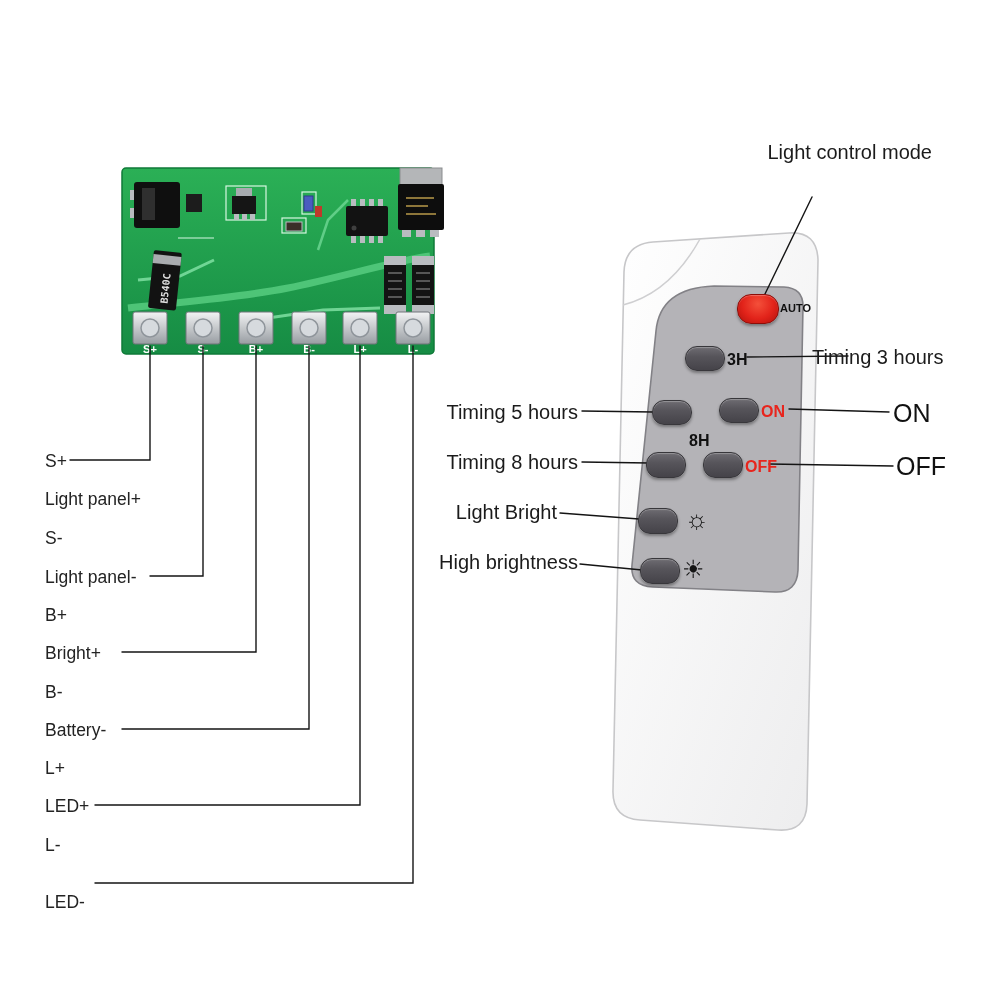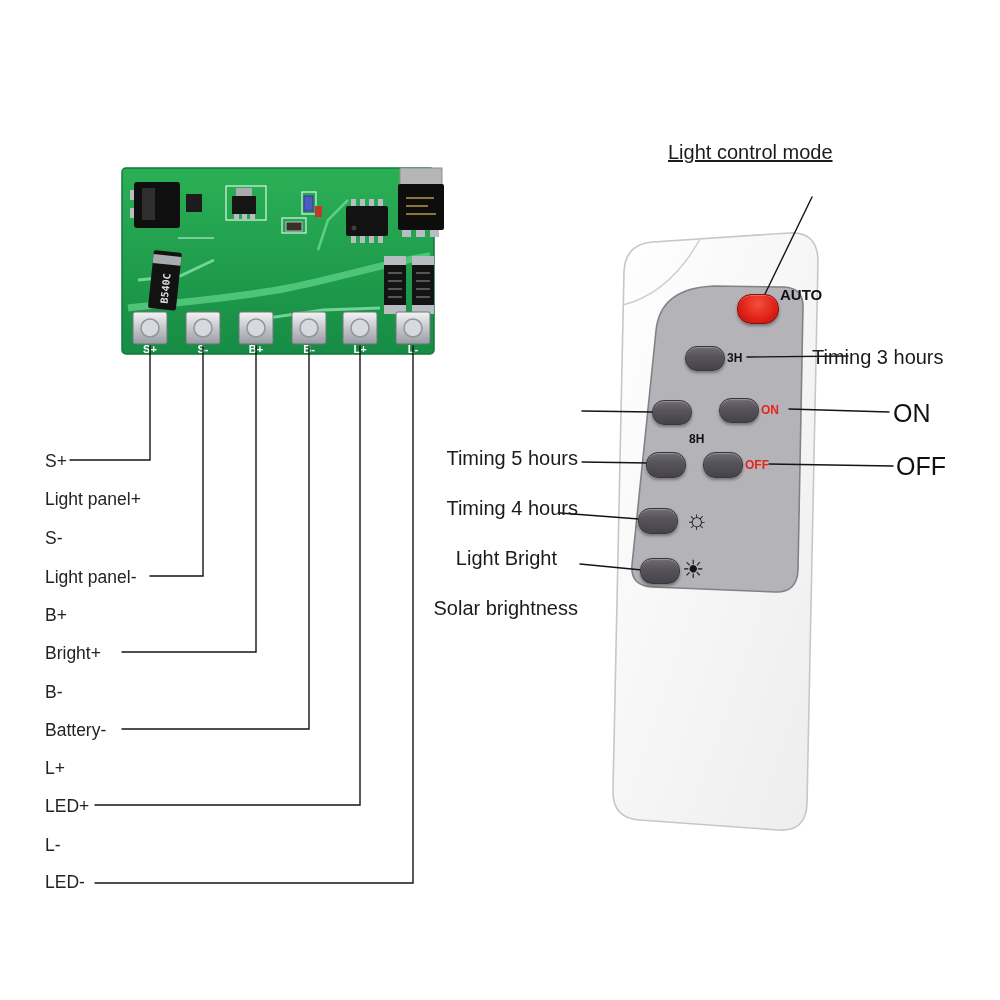--- a/index.html
+++ b/index.html
@@ -2,35 +2,35 @@
 <html><head>
 <meta charset="utf-8">
 <style>
   html,body{margin:0;padding:0;background:#fff;}
   .canvas{
     position:relative;width:1000px;height:1000px;background:#fff;overflow:hidden;
     font-family:"Liberation Sans","DejaVu Sans",sans-serif;color:#1b1b1b;
   }
   .scene{position:absolute;left:0;top:0;}
   .note{position:absolute;font-size:20px;color:#1b1b1b;white-space:nowrap;}
-  .note.center{text-align:left;text-decoration:underline;}
-  .note.right{text-align:right;margin-top:46px;}
+  .note.center{text-align:right;}
+  .note.right{text-align:right;}
   .note-big{position:absolute;font-size:25px;color:#111;white-space:nowrap;}
   .wire-label{position:absolute;left:45px;font-size:17.5px;color:#232323;white-space:nowrap;}
   .btn{
     position:absolute;border-radius:12px;
     background:linear-gradient(180deg,#6e6c72 0%,#57555b 40%,#454349 100%);
     border:1px solid #38373b;
     box-shadow:0 2px 3px rgba(0,0,0,.35), inset 0 1px 1px rgba(255,255,255,.28);
   }
   .btn.red{
     background:radial-gradient(ellipse at 50% 32%,#f4503a 0%,#e2231a 55%,#b2110b 100%);
     border-color:#8d0d08;border-radius:14px;
   }
-  .btn-label{position:absolute;font-size:12px;font-weight:bold;color:#101010;white-space:nowrap;}
+  .btn-label{position:absolute;font-size:16px;font-weight:bold;color:#101010;white-space:nowrap;}
   .btn-label.red{color:#e8251d;}
   .sun-icon{position:absolute;color:#141414;line-height:1;white-space:nowrap;}
 </style>
 </head>
 <body>
 
 <div class="canvas">
 
   <svg class="scene" width="1000" height="1000" viewBox="0 0 1000 1000">
     <defs>
@@ -187,21 +187,21 @@
       <path d="M 70,460 L 150,460 L 150,346"></path>
       <path d="M 150,576 L 203,576 L 203,346"></path>
       <path d="M 122,652 L 256,652 L 256,346"></path>
       <path d="M 122,729 L 309,729 L 309,346"></path>
       <path d="M 95,805 L 360,805 L 360,346"></path>
       <path d="M 95,883 L 413,883 L 413,346"></path>
     </g>
   </svg>
 
   <div class="btn red" style="left:737px;top:294px;width:40px;height:28px"></div>
-  <span class="btn-label" style="left:780px;top:286px;font-size:15px">AUTO</span>
+  <span class="btn-label" style="left:780px;top:302px;font-size:11px">AUTO</span>
 
   <div class="btn" style="left:685px;top:346px;width:38px;height:23px"></div>
   <span class="btn-label" style="left:727px;top:351px">3H</span>
 
   <div class="btn" style="left:652px;top:400px;width:38px;height:23px"></div>
   <span class="btn-label" style="left:721px;top:406px">5H</span>
 
   <div class="btn" style="left:719px;top:398px;width:38px;height:23px"></div>
   <span class="btn-label red" style="left:761px;top:403px">ON</span>
 
@@ -215,31 +215,31 @@
   <span class="sun-icon" style="left:685px;top:506px;font-size:26px">☼</span>
 
   <div class="btn" style="left:640px;top:558px;width:38px;height:24px"></div>
   <span class="sun-icon" style="left:682px;top:557px;font-size:25px">☀</span>
 
   <div class="note center" style="left:668px;top:141px;width:264px">Light control mode</div>
 
   <div class="note" style="left:812px;top:346px">Timing 3 hours</div>
   <div class="note right" style="left:420px;top:401px;width:158px">Timing 5 hours</div>
   <div class="note-big" style="left:893px;top:399px">ON</div>
-  <div class="note right" style="left:420px;top:451px;width:158px">Timing 4 hours</div>
+  <div class="note right" style="left:420px;top:451px;width:158px">Timing 8 hours</div>
   <div class="note-big" style="left:896px;top:452px">OFF</div>
   <div class="note right" style="left:400px;top:501px;width:157px">Light Bright</div>
-  <div class="note right" style="left:400px;top:551px;width:178px">Solar brightness</div>
+  <div class="note right" style="left:400px;top:551px;width:178px">High brightness</div>
 
   <div class="wire-label" style="top:451px">S+</div>
   <div class="wire-label" style="top:489px">Light panel+</div>
   <div class="wire-label" style="top:528px">S-</div>
   <div class="wire-label" style="top:567px">Light panel-</div>
   <div class="wire-label" style="top:605px">B+</div>
   <div class="wire-label" style="top:643px">Bright+</div>
   <div class="wire-label" style="top:682px">B-</div>
   <div class="wire-label" style="top:720px">Battery-</div>
   <div class="wire-label" style="top:758px">L+</div>
   <div class="wire-label" style="top:796px">LED+</div>
   <div class="wire-label" style="top:835px">L-</div>
-  <div class="wire-label" style="top:872px">LED-</div>
+  <div class="wire-label" style="top:892px">LED-</div>
 
 </div>
 
 </body></html>

